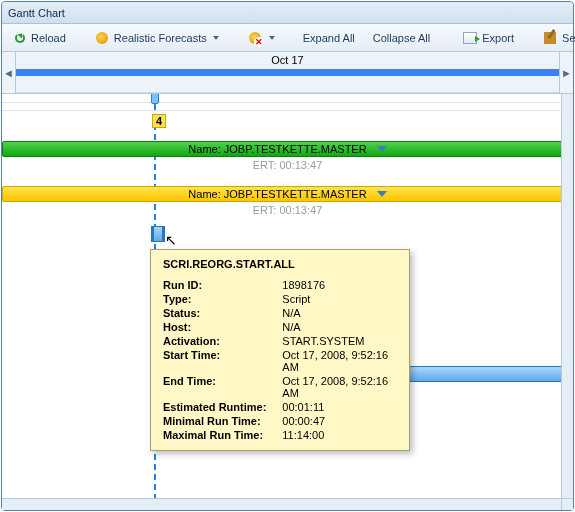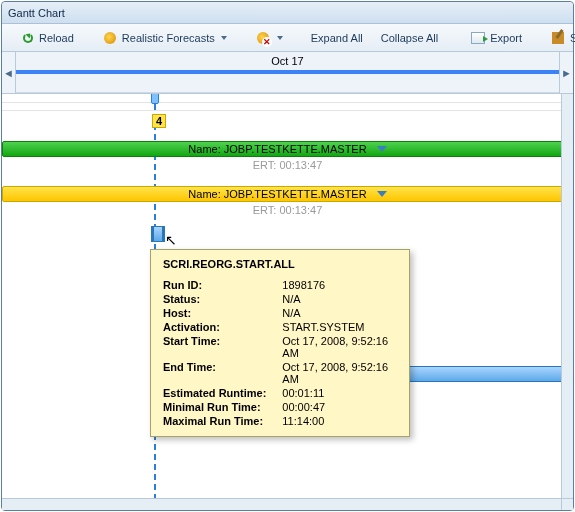--- a/index.html
+++ b/index.html
@@ -1,41 +1,41 @@
 <!DOCTYPE html>
 <html><head>
 <meta charset="utf-8">
 <style>
   * { margin:0; padding:0; box-sizing:border-box; font-family: Tahoma, Arial, sans-serif; font-size:11px; }
   html,body { width:575px; height:512px; overflow:hidden; }
   .window { width:573px; height:510px; margin:1px; border:1px solid #5a7fa0; border-radius:4px; background:#fff; }
   .titlebar { height:22px; background:linear-gradient(#e6eef7,#cedff0); border-bottom:1px solid #a9c2d9; display:flex; align-items:center; padding:0 6px; border-radius:4px 4px 0 0; }
   .titlebar span { color:#0f2a49; }
-  .toolbar { height:28px; background:linear-gradient(#f6f9fc,#e5edf5); border-bottom:1px solid #b7c9db; display:flex; align-items:center; padding:0 12px; gap:4px; }
+  .toolbar { height:28px; background:linear-gradient(#f6f9fc,#e5edf5); border-bottom:1px solid #b7c9db; display:flex; align-items:center; padding:0 4px; gap:4px; }
   .tbtn { display:flex; align-items:center; gap:4px; padding:3px 6px; border:1px solid transparent; border-radius:3px; color:#1b3a5a; cursor:pointer; white-space:nowrap; }
   .sep { width:1px; height:20px; background:#b7c9db; margin:0 3px; }
   .caret { width:0; height:0; border-left:3px solid transparent; border-right:3px solid transparent; border-top:4px solid #4a6b8a; margin-left:2px; }
   .spacer { flex:1; }
   .ico { width:16px; height:16px; display:inline-block; position:relative; }
   .ico-reload { border:2px solid #2a9b2a; border-radius:50%; border-top-color:transparent; width:10px; height:10px; margin:2px; }
   .ico-reload:after { content:""; position:absolute; top:-2px; right:-1px; width:0;height:0; border-left:3px solid transparent; border-right:3px solid transparent; border-bottom:4px solid #2a9b2a; transform:rotate(45deg); }
   .ico-forecast { background:radial-gradient(circle at 5px 5px,#ffd54a,#e3a01a 70%); border-radius:50%; width:12px;height:12px; margin:2px; }
   .ico-clear { background:radial-gradient(circle at 5px 5px,#ffd54a,#e3a01a 70%); border-radius:50%; width:12px;height:12px; margin:2px; }
   .ico-clear:after { content:"✕"; color:#c00; font-weight:bold; position:absolute; right:-3px; bottom:-3px; font-size:9px; background:#fff; border-radius:50%; width:10px; height:10px; line-height:10px; text-align:center; }
   .ico-export { width:14px;height:12px; margin:2px 1px; background:linear-gradient(#fff,#dfe9f2); border:1px solid #8aa8c0; }
   .ico-export:after { content:""; position:absolute; right:-4px; top:3px; width:0;height:0; border-top:3px solid transparent; border-bottom:3px solid transparent; border-left:5px solid #2d9b3a; }
   .ico-settings { width:12px;height:12px; margin:2px; background:#c98b2a; }
   .ico-settings:before { content:""; position:absolute; left:6px; top:-3px; width:3px; height:10px; background:#8a6a2a; transform:rotate(35deg); }
 
   .timeline { height:42px; border-bottom:1px solid #b7c9db; display:flex; align-items:stretch; background:#eef3f9; }
   .tarrow { width:14px; display:flex; align-items:center; justify-content:center; border-right:1px solid #b7c9db; cursor:pointer; color:#4a6b8a; }
   .tarrow.right { border-left:1px solid #b7c9db; border-right:none; }
   .tcenter { flex:1; display:flex; flex-direction:column; }
   .trow { flex:1; display:flex; border-bottom:1px solid #cdd9e5; }
-  .trow.day { justify-content:center; align-items:center; border-bottom:4px solid #3b82f6;text-align:right; }
+  .trow.day { justify-content:center; align-items:center; border-bottom:7px solid #3b82f6;text-align:right; }
   .trow .cell { flex:1; display:flex; align-items:center; justify-content:center; border-right:1px solid #cdd9e5; color:#1b3a5a; }
   .trow .cell:last-child { border-right:none; }
 
   .chart { position:relative; height:416px; overflow:hidden; background:#fff; }
   .hr { position:absolute; left:0; right:0; border-top:1px solid #e4e4e4; }
   .nowline { position:absolute; top:0; bottom:0; left:152px; border-left:2px dashed #2a7fdc; }
   .nowline .handle { position:absolute; top:-4px; left:-5px; width:8px; height:14px; background:#7fc1ff; border:1px solid #2a7fdc; border-radius:2px; }
   .badge4 { position:absolute; top:20px; left:150px; background:#ffe34a; border:1px solid #c9a800; font-weight:bold; padding:0 3px; }
 
   .bar { position:absolute; height:16px; border-radius:2px; }
@@ -165,20 +165,24 @@
 
     <div class="tooltip">
       <h4>SCRI.REORG.START.ALL</h4>
       <table>
         <tbody>
             <tr>
               <td class="k">Run ID:</td>
               <td>1898176</td>
             </tr>
         <tr>
+              <td class="k">Type:</td>
+              <td>Script</td>
+            </tr>
+        <tr>
               <td class="k">Status:</td>
               <td>N/A</td>
             </tr>
         <tr>
               <td class="k">Host:</td>
               <td>N/A</td>
             </tr>
         <tr>
               <td class="k">Activation:</td>
               <td>START.SYSTEM</td>

